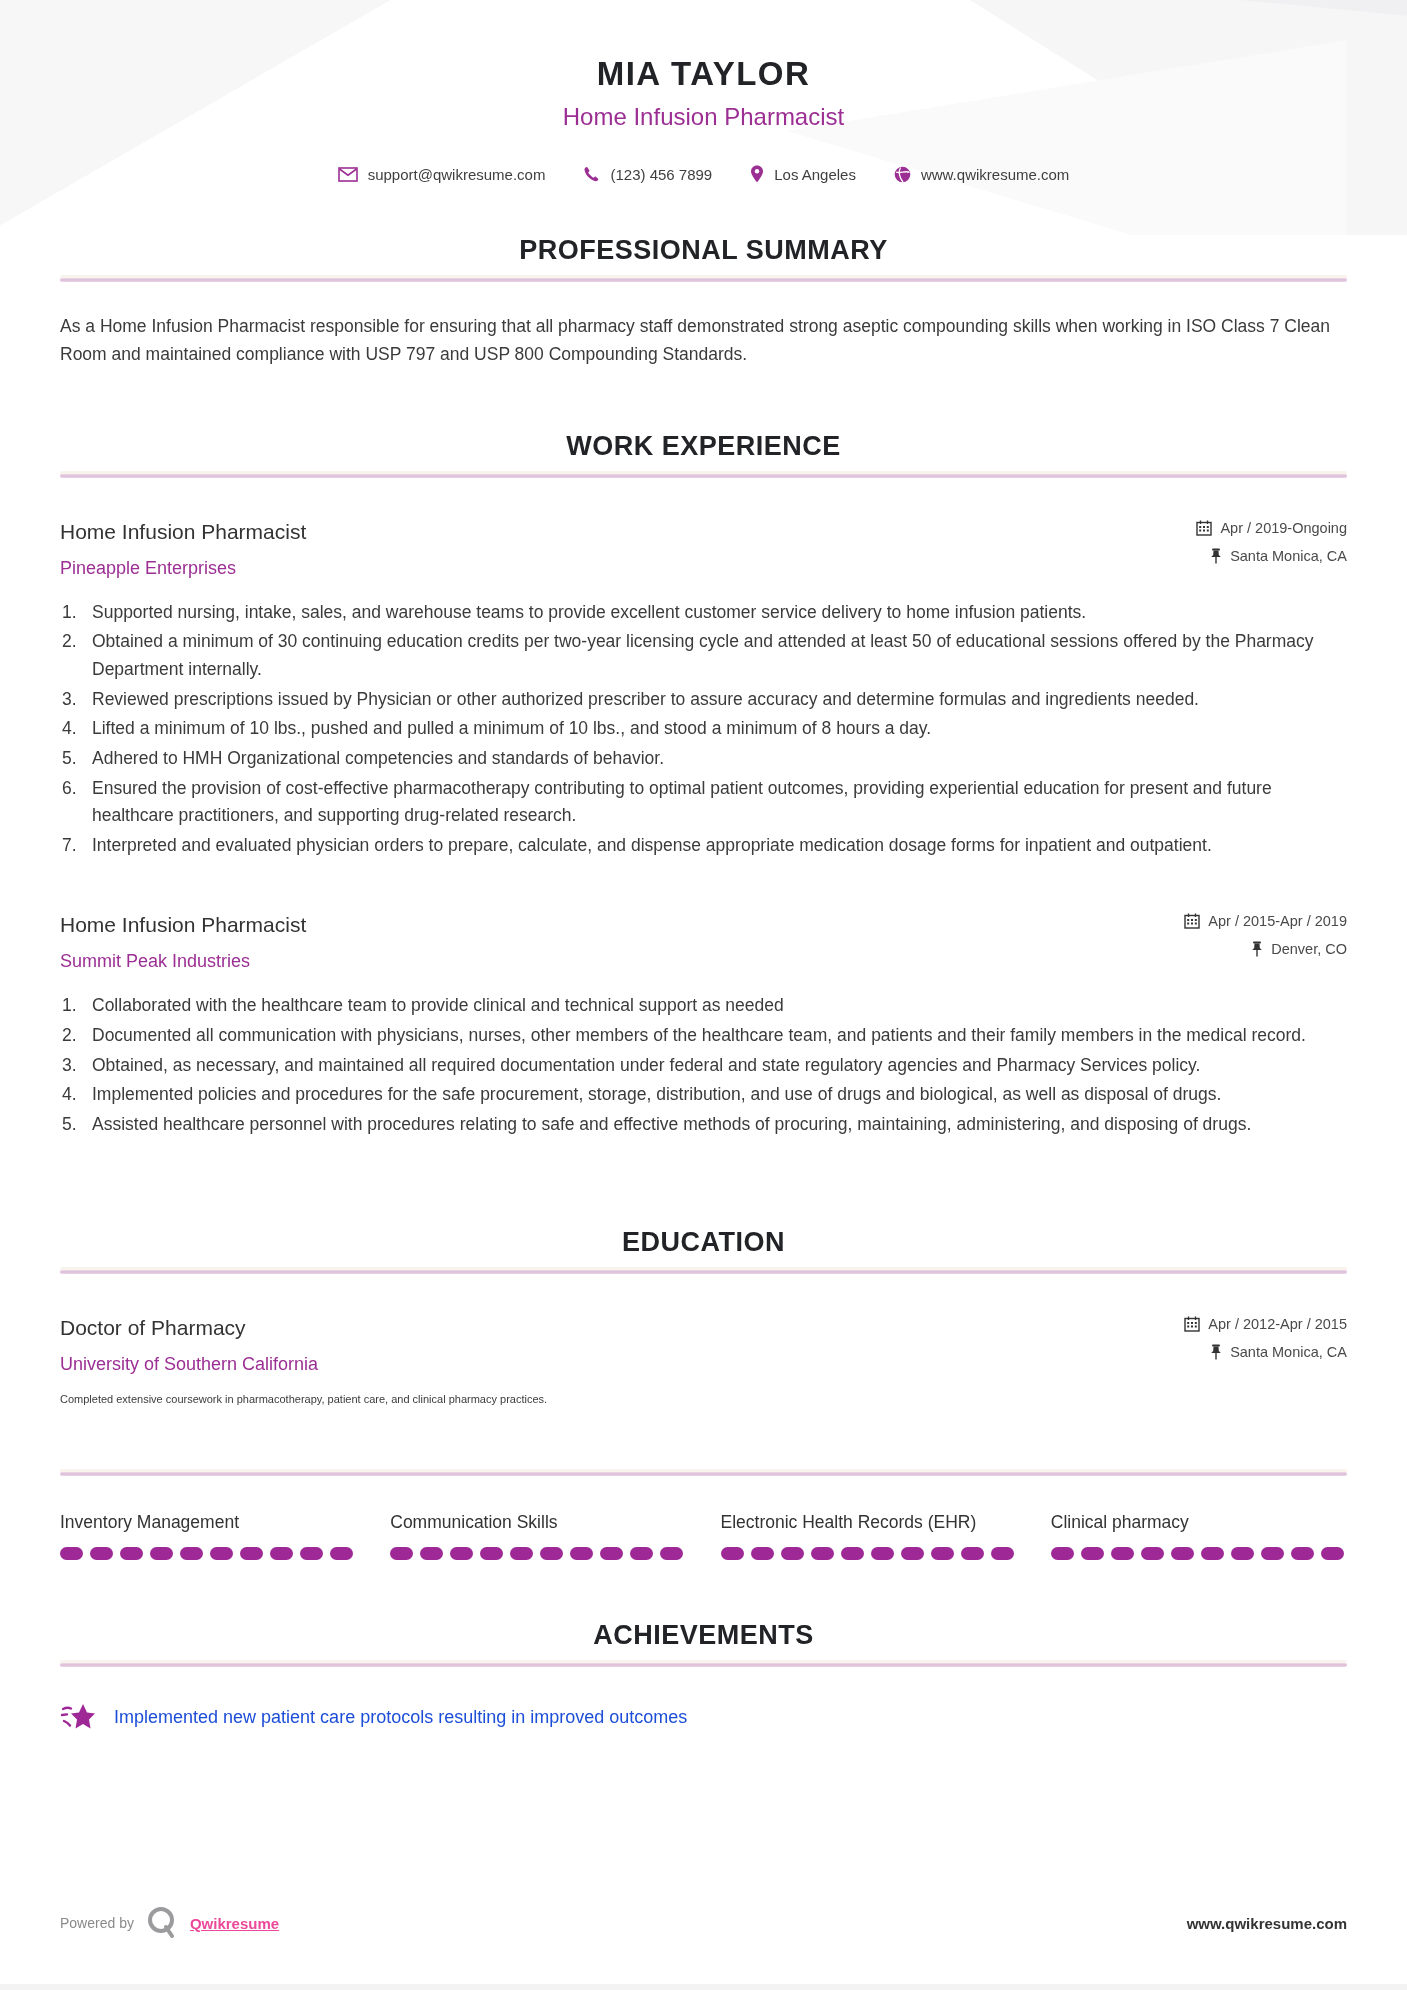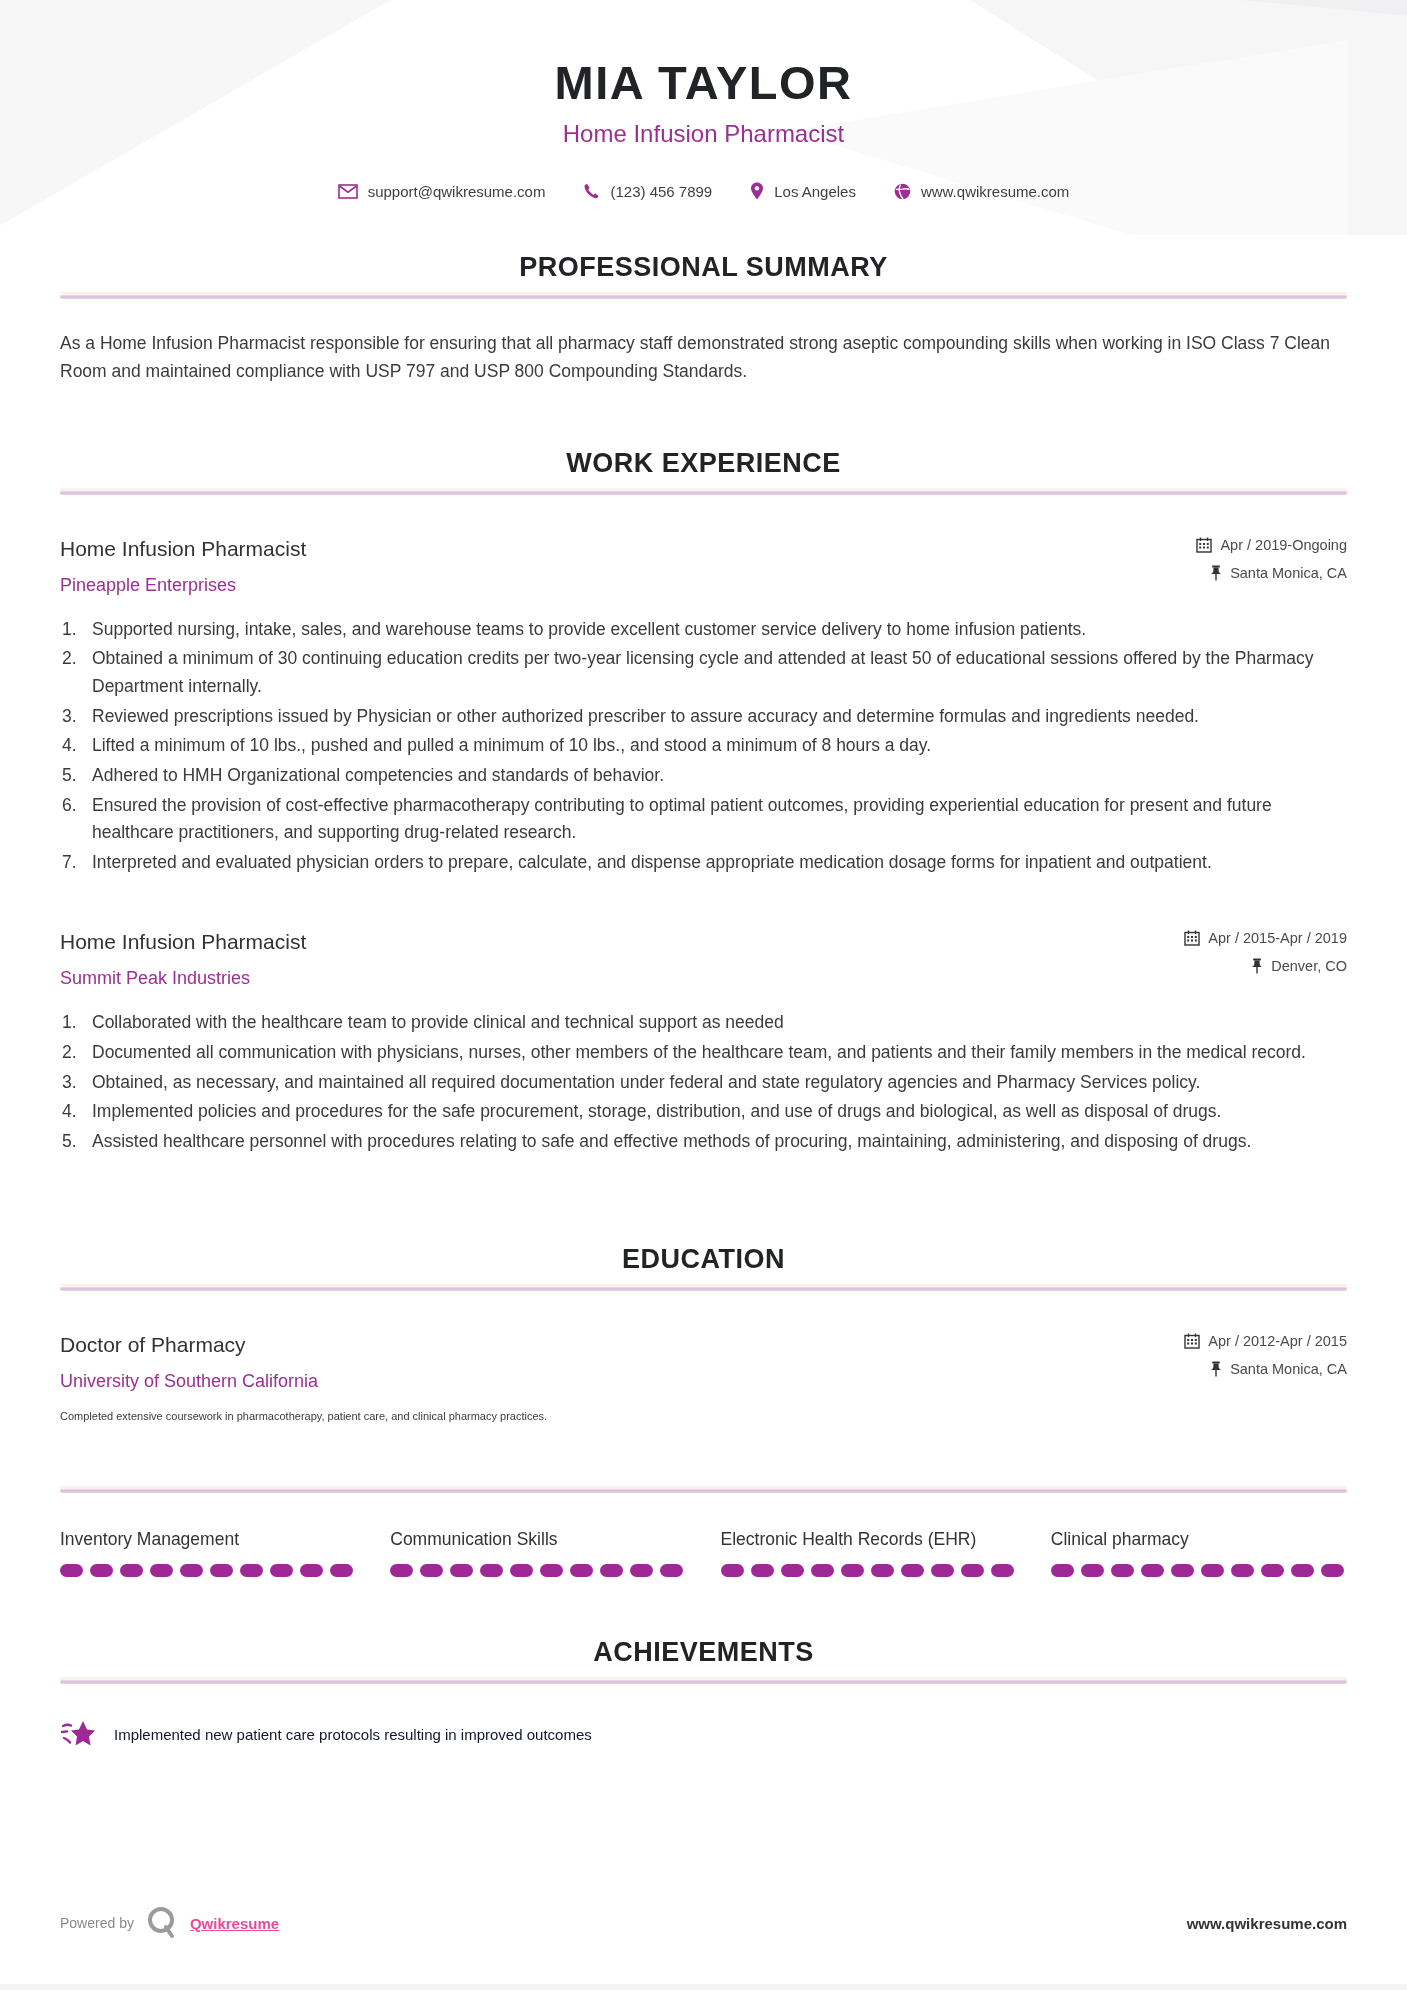--- a/index.html
+++ b/index.html
@@ -15,21 +15,21 @@
   
   .header-bg{position:absolute;top:0;left:0;width:100%;height:235px;overflow:hidden;z-index:0;}
   .poly{position:absolute;}
   .p1{left:-120px;top:-160px;width:760px;height:420px;background:#f2f2f4;clip-path:polygon(0 0,100% 0,0 100%);}
   .p2{left:-60px;top:-40px;width:520px;height:300px;background:#f7f7f8;clip-path:polygon(0 10%,100% 0,0 100%);}
   .p3{right:-140px;top:-180px;width:820px;height:460px;background:#f0f0f2;clip-path:polygon(100% 0,0 0,100% 100%);}
   .p4{right:-40px;top:-30px;width:640px;height:330px;background:#f6f6f7;clip-path:polygon(100% 15%,18% 0,100% 100%);}
   .p5{right:60px;top:40px;width:560px;height:260px;background:#fafafb;clip-path:polygon(100% 0,0 35%,100% 100%);}
   
   .header{position:relative;z-index:1;text-align:center;padding-top:55px;}
-  .name{font-size:47px;font-weight:bold;letter-spacing:1.5px;color:#222326;margin:0;}
+  .name{font-size:33px;font-weight:bold;letter-spacing:1.5px;color:#222326;margin:0;}
   .job-title{font-size:24px;color:#9c2f94;margin-top:10px;}
   .contact-row{margin-top:34px;display:flex;justify-content:center;align-items:center;gap:14px;font-size:15px;color:#3f3f3f;}
   .contact-item{display:flex;align-items:center;gap:10px;margin:0 12px;}
   .contact-item svg{display:block;}
   
   .content{position:relative;z-index:1;padding:0 60px;}
   .section-heading{
     text-align:center;font-size:27px;font-weight:bold;color:#222326;
     letter-spacing:0.5px;margin:0;
   }
@@ -58,21 +58,21 @@
   .edu-desc{margin-top:16px;font-size:11px;line-height:1.6;color:#3b3b3b;}
   
   .skills-grid{display:grid;grid-template-columns:1fr 1fr 1fr 1fr;gap:34px;margin-top:36px;}
   .skill-label{font-size:17.5px;color:#333;}
   .skill-bar{display:flex;gap:7px;margin-top:14px;}
   .dot{width:23px;height:13px;border-radius:7px;background:#9e2896;flex:0 0 auto;}
   
   .ach-list{margin-top:34px;}
   .ach-item{display:flex;align-items:center;gap:18px;margin-bottom:22px;}
   .ach-item svg{flex:0 0 auto;display:block;}
-  .ach-text{font-size:15px;color:#0f172a;}
+  .ach-text{font-size:18px;color:#1d4ed8;}
   
   .footer{
     position:absolute;left:60px;right:60px;bottom:50px;z-index:1;
     display:flex;justify-content:space-between;align-items:center;
   }
   .footer-left{display:flex;align-items:center;gap:12px;}
   .powered-by{font-size:14px;color:#8a8a8a;}
   .brand-link{font-size:15px;color:#ec4899;text-decoration:underline;font-weight:bold;}
   .footer-site{font-size:15px;color:#333;font-weight:bold;}
   .bottom-strip{position:absolute;bottom:0;left:0;width:100%;height:6px;background:#f3f3f4;}

